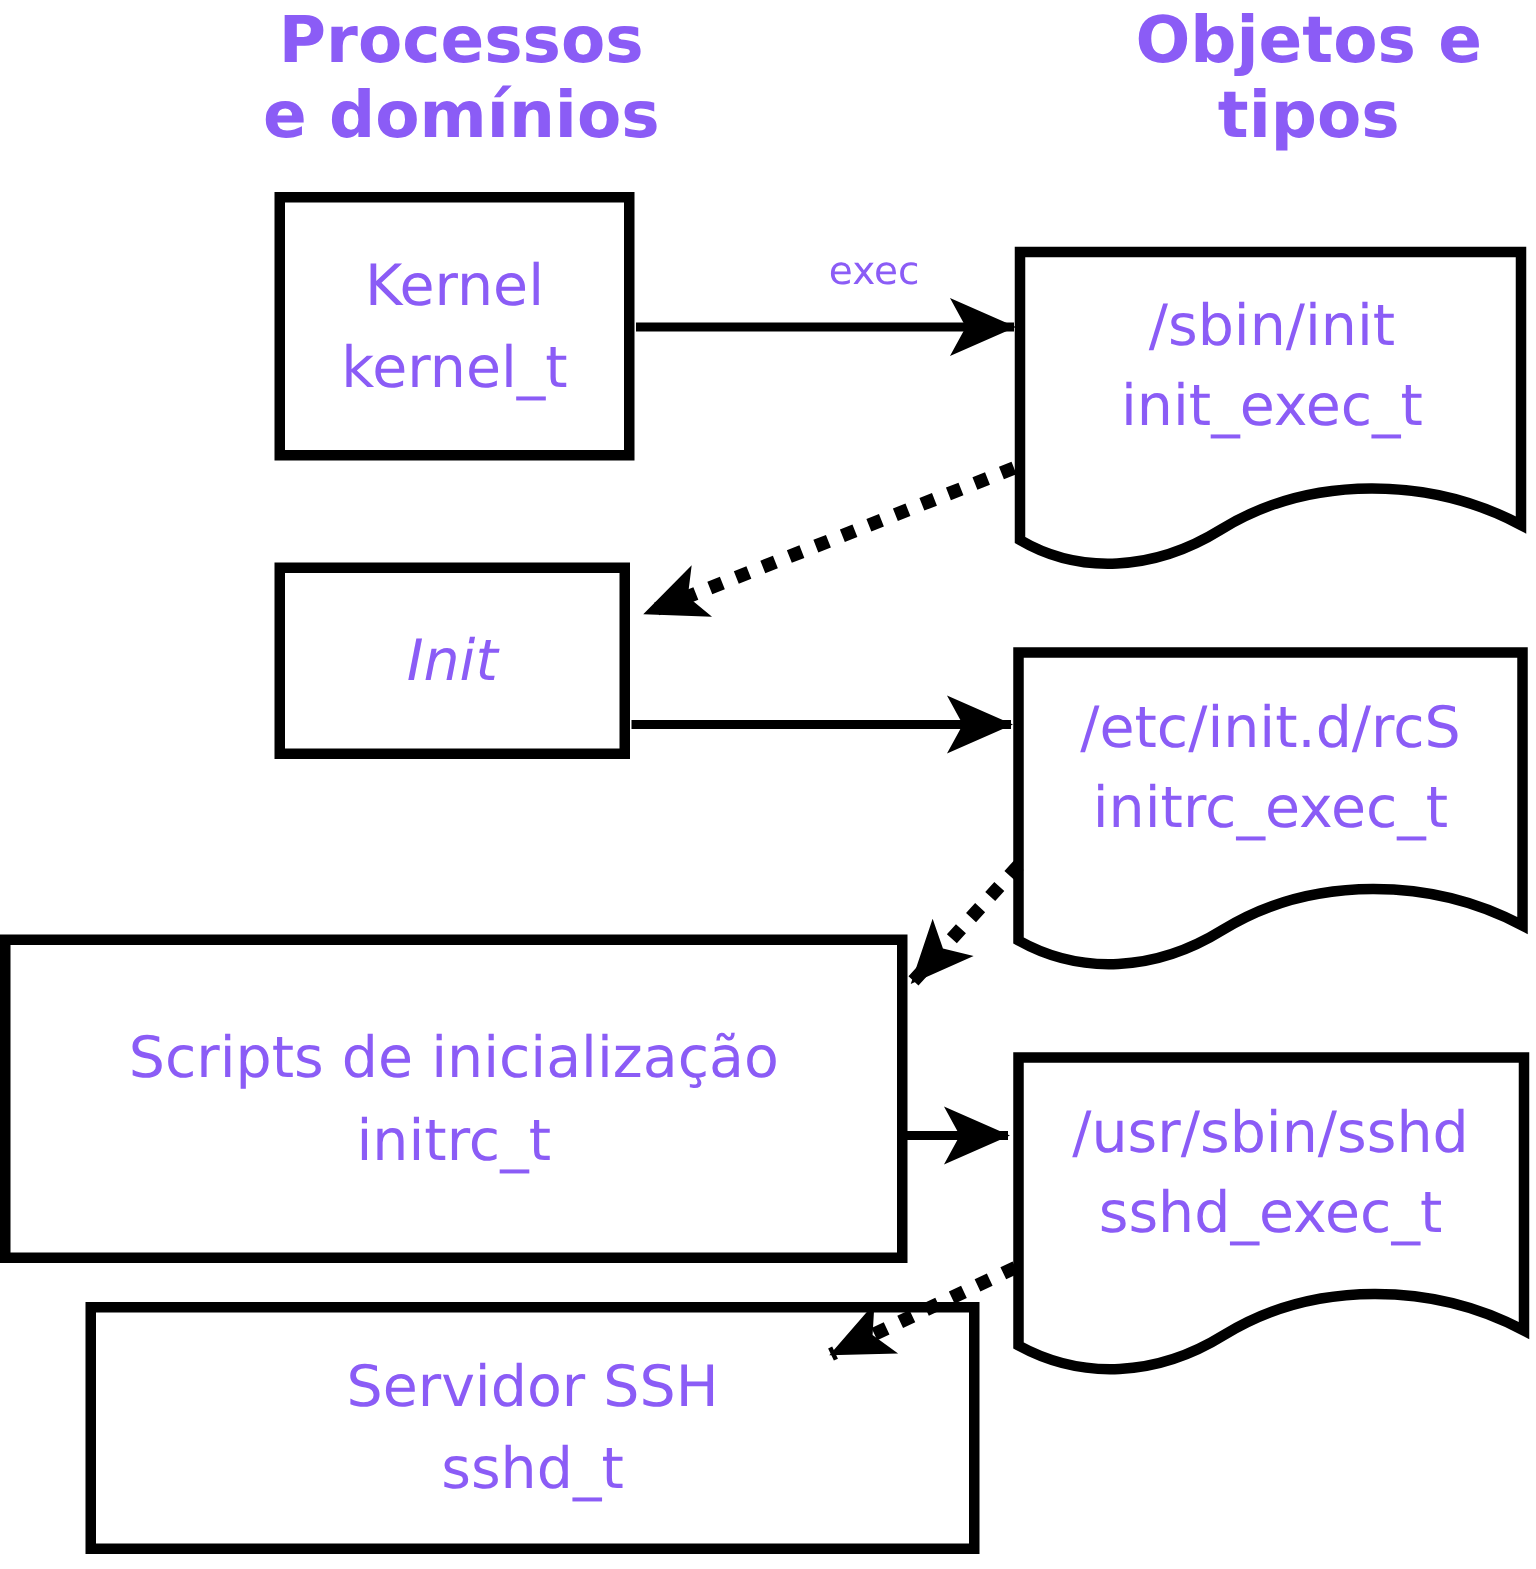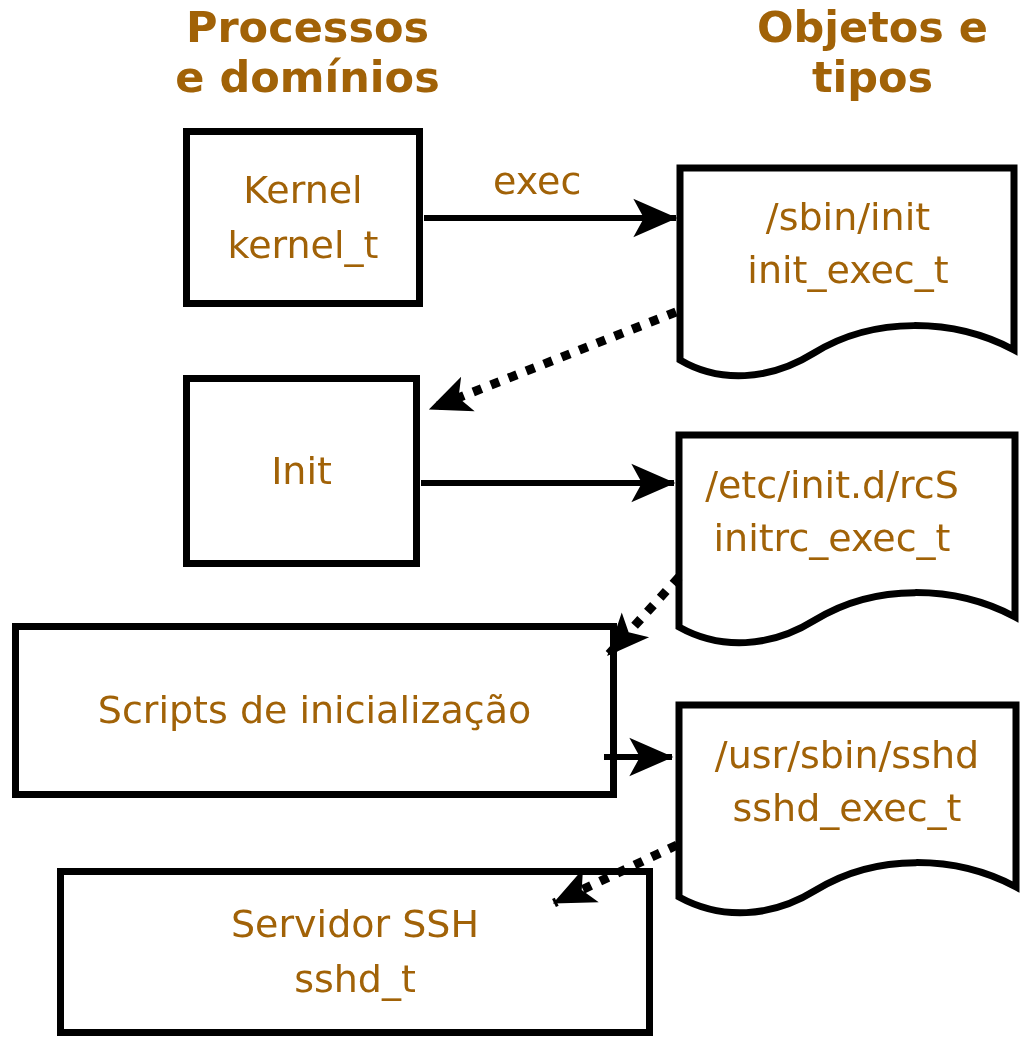--- a/index.html
+++ b/index.html
@@ -6,21 +6,21 @@
     margin: 0;
     padding: 0;
     background: #ffffff;
   }
   #canvas {
     position: relative;
     width: 1024px;
     height: 1046px;
     background: #ffffff;
     font-family: "DejaVu Sans", "Liberation Sans", sans-serif;
-    color: #a16207;
+    color: #8b5cf6;
     overflow: hidden;
   }
   .layer {
     position: absolute;
     left: 0; top: 0;
     width: 1024px;
     height: 1046px;
   }
   #arrow-layer { pointer-events: none; }
   .col-header {
@@ -50,23 +50,23 @@
     display: flex;
     flex-direction: column;
     align-items: center;
     justify-content: center;
     text-align: center;
     font-size: 38px;
     line-height: 53px;
   }
   .edge-label {
     position: absolute;
-    font-size: 38px;
+    font-size: 26px;
     line-height: 42px;
-    text-align: left;
+    text-align: right;
   }
   .docshape { fill: #ffffff; stroke: #000000; stroke-width: 7; }
   .solidline { stroke: #000000; stroke-width: 6; fill: none; }
   .dotline { stroke: #000000; stroke-width: 9; fill: none; stroke-dasharray: 9 10; }
   .head { fill: #000000; }
 </style>
 </head>
 <body>
 
 <div id="canvas">
@@ -80,39 +80,40 @@
   <div class="col-header" style="left:155px; top:2px; width:305px;">Processos
 e domínios</div>
   <div class="col-header" style="left:720px; top:2px; width:305px;text-align:center;">Objetos e
 tipos</div>
 
   <div class="pbox" style="left:183px; top:128px; width:240px; height:179px;">
     <div>Kernel</div>
     <div>kernel_t</div>
   </div>
 
-  <div class="pbox" style="left:183px; top:375px; width:237px; height:192px;">
+  <div class="pbox" style="left:183px; top:375px; width:237px; height:131px;font-style:italic;">
     <div>Init</div>
   </div>
 
-  <div class="pbox" style="left:12px; top:623px; width:605px; height:175px;">
+  <div class="pbox" style="left:0; top:623px; width:605px; height:219px;">
     <div>Scripts de inicialização</div>
+    <div>initrc_t</div>
   </div>
 
   <div class="pbox" style="left:57px; top:868px; width:596px; height:168px;">
     <div>Servidor SSH</div>
     <div>sshd_t</div>
   </div>
 
   <div class="doclabel" style="left:692px; top:180px; width:312px; height:128px;">
     <div>/sbin/init</div>
     <div>init_exec_t</div>
   </div>
 
-  <div class="doclabel" style="left:676px; top:448px; width:312px; height:128px;">
+  <div class="doclabel" style="left:691px; top:448px; width:312px; height:128px;">
     <div>/etc/init.d/rcS</div>
     <div>initrc_exec_t</div>
   </div>
 
   <div class="doclabel" style="left:689px; top:718px; width:316px; height:128px;">
     <div>/usr/sbin/sshd</div>
     <div>sshd_exec_t</div>
   </div>
 
   <div class="edge-label" style="left:493px; top:160px; width:120px;">exec</div>

